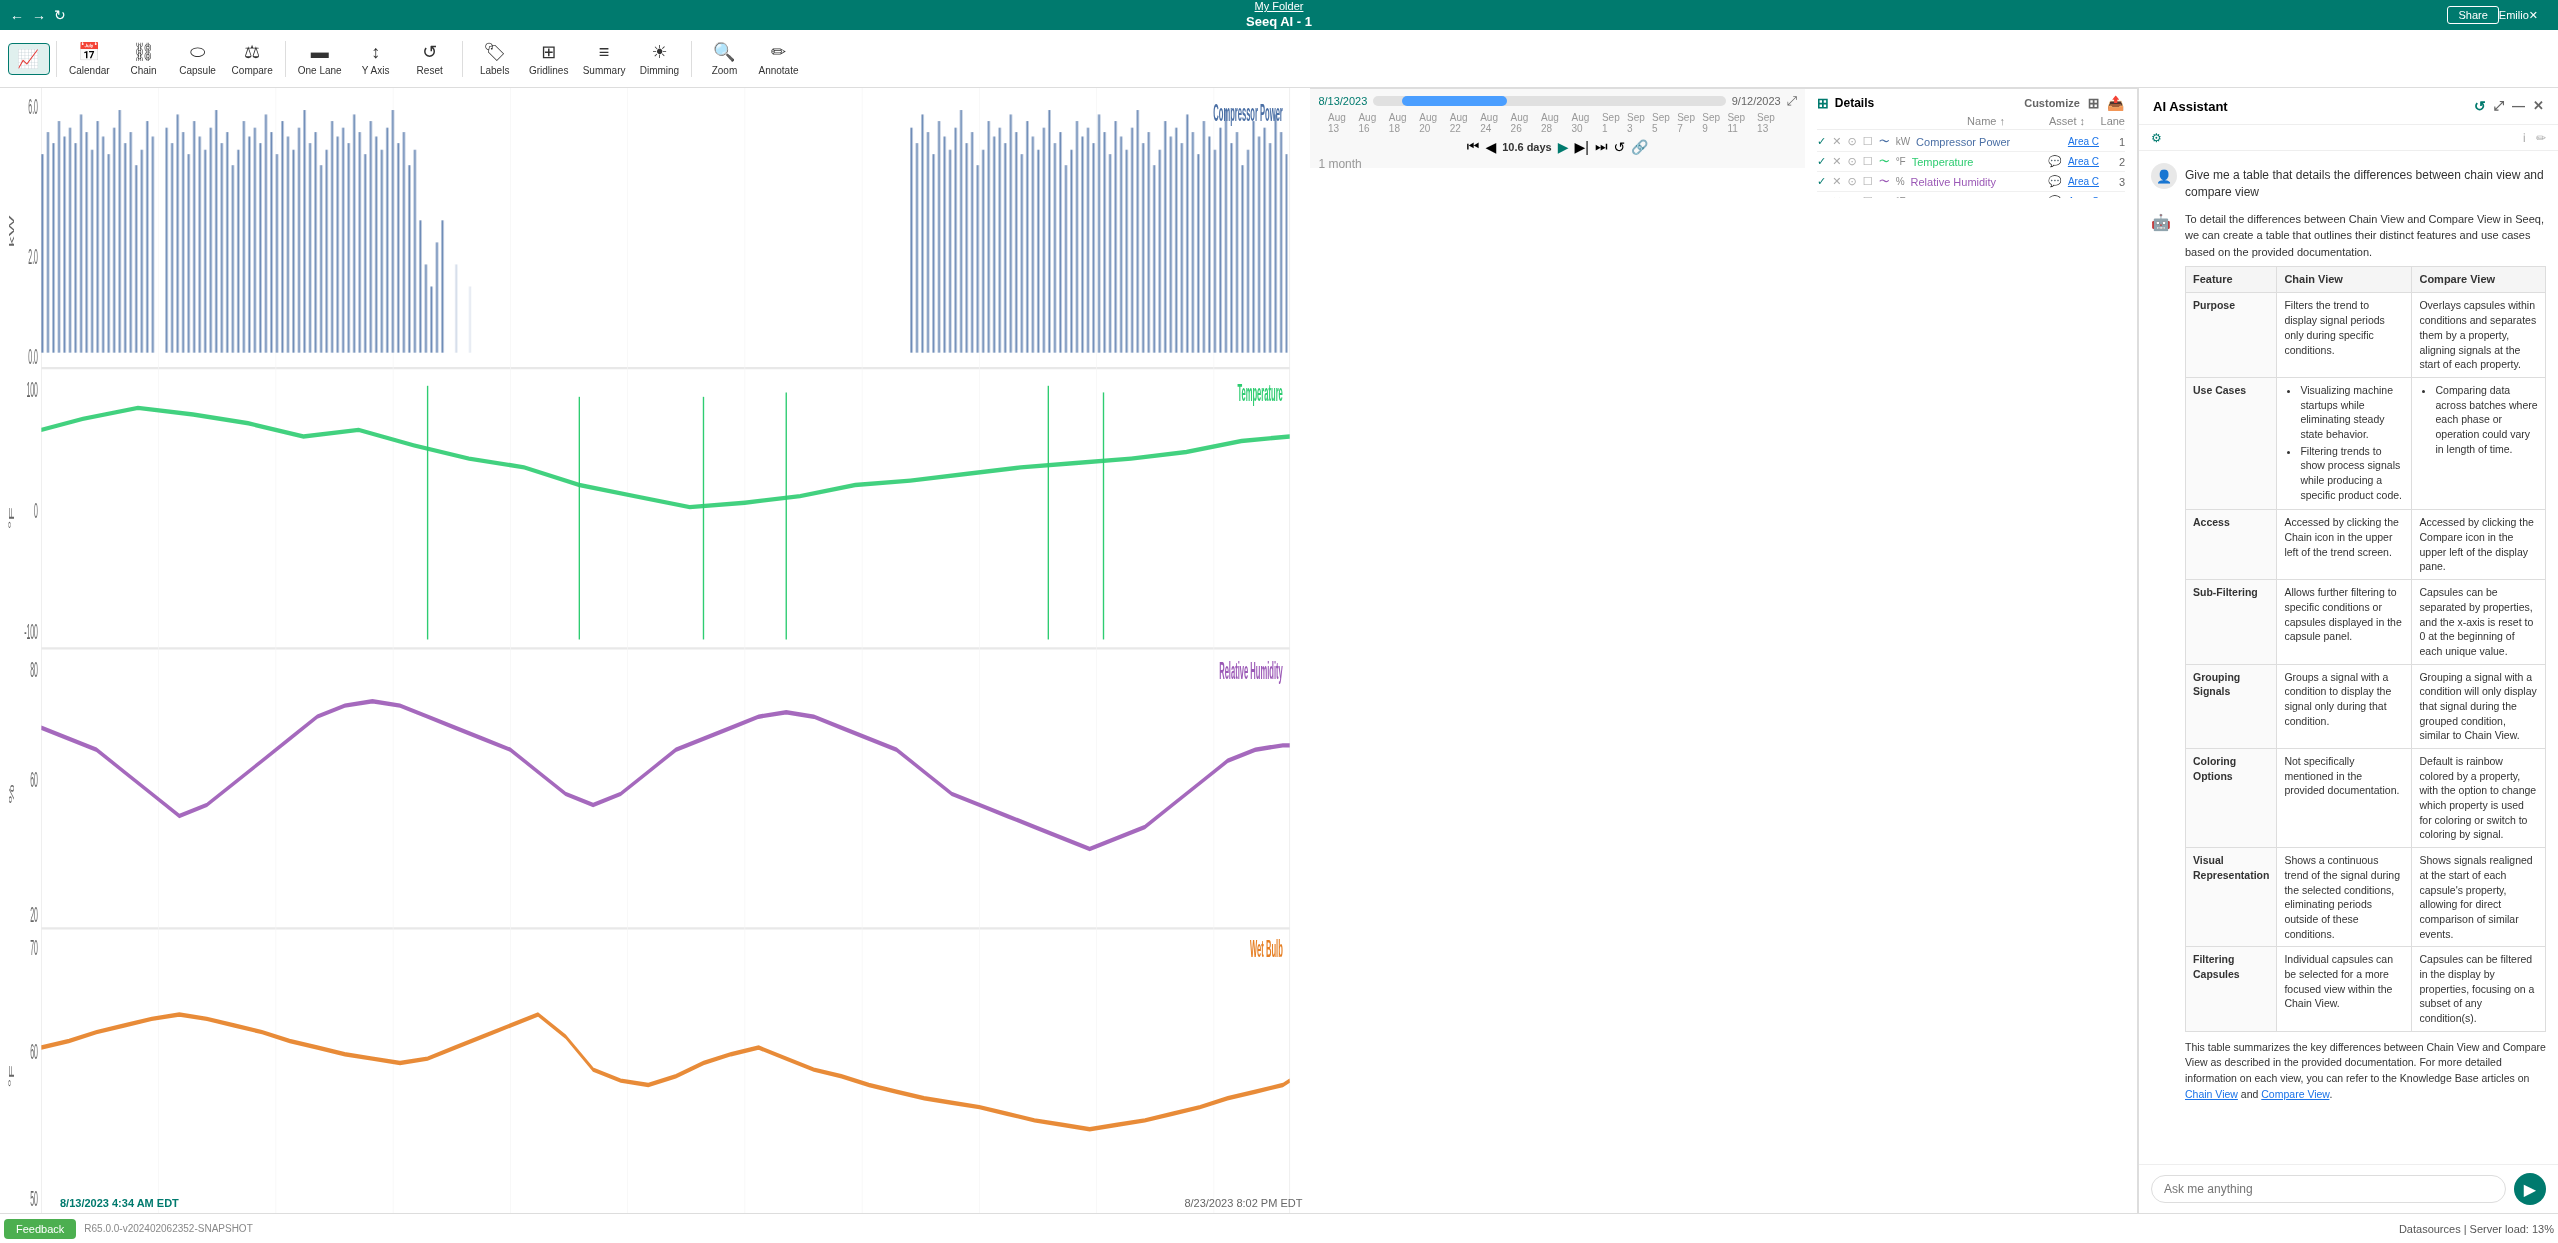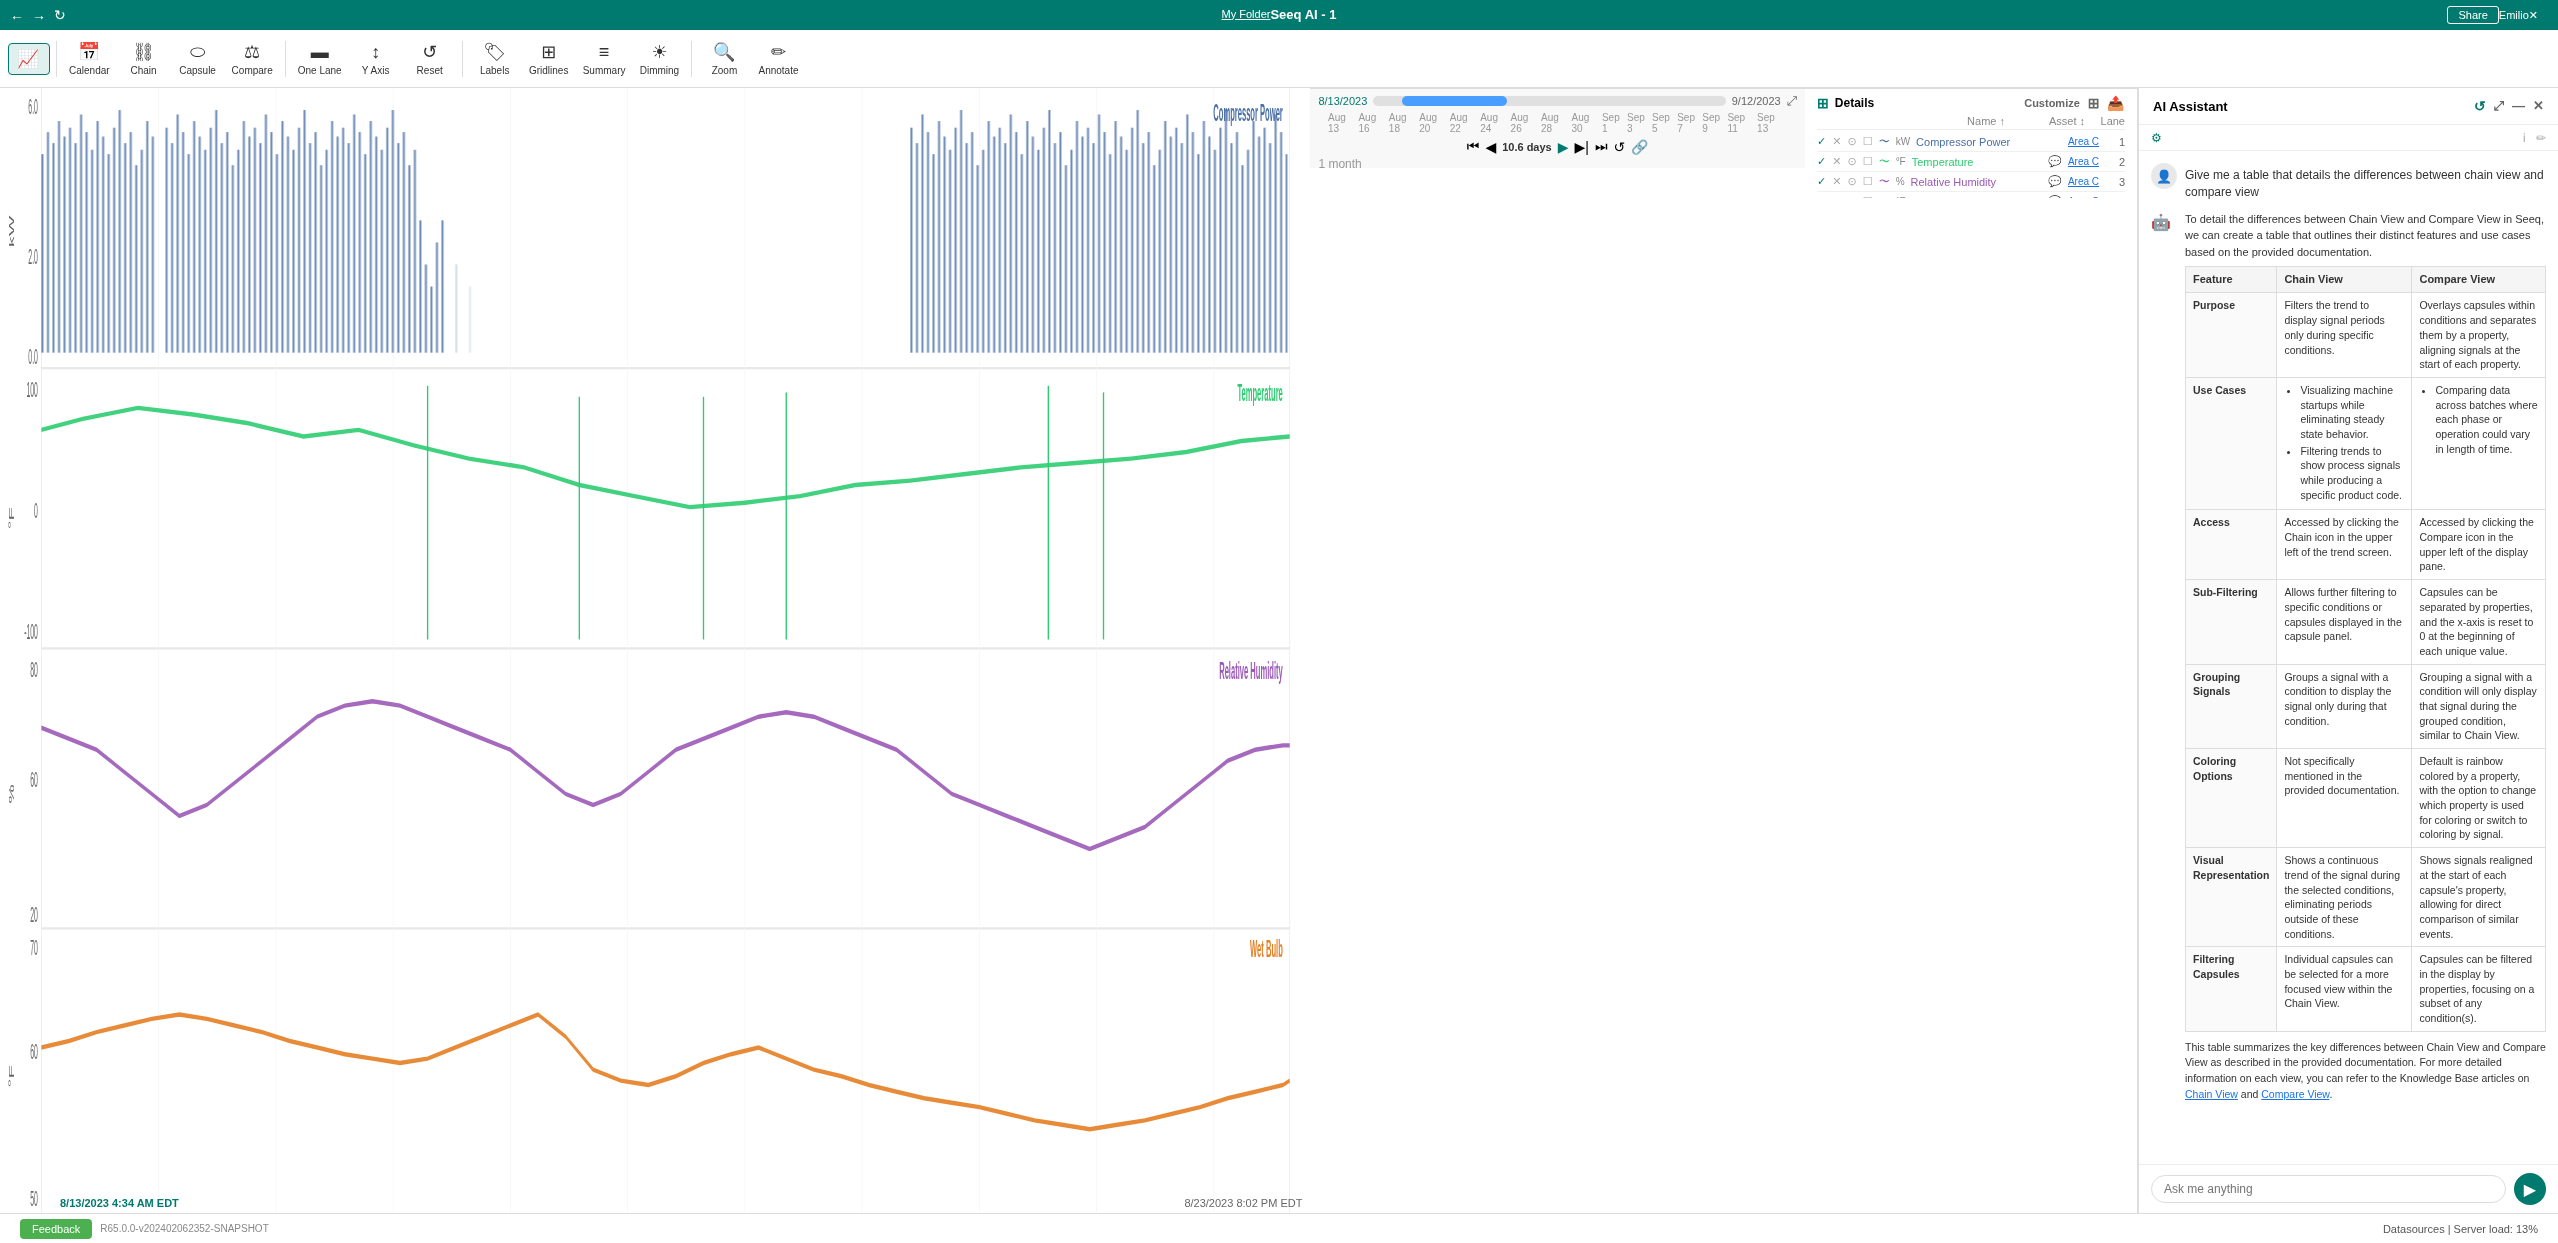--- a/index.html
+++ b/index.html
@@ -11,21 +11,21 @@
       color: white;
       height: 30px;
       display: flex;
       align-items: center;
       justify-content: center;
       font-size: 11px;
       position: relative;
     }
     #topbar .folder-link { text-decoration: underline; color: white; cursor: pointer; }
     #topbar .title { font-weight: bold; font-size: 13px; }
-    #topbar .title-area { display: flex; flex-direction: row; line-height: 1.3; }
+    #topbar .title-area { display: flex; flex-direction: column; align-items: center; line-height: 1.3; }
     #topbar .right-actions { position: absolute; right: 20px; display: flex; align-items: center; }
     #topbar .left-actions { position: absolute; left: 10px; display: flex; gap: 8px; }
 
     
     #toolbar {
       background: white;
       border-bottom: 1px solid #ddd;
       height: 58px;
       display: flex;
       align-items: center;
@@ -192,21 +192,21 @@
       justify-content: center;
     }
 
     
     #statusbar {
       background: white;
       border-top: 1px solid #ddd;
       height: 30px;
       display: flex;
       align-items: center;
-      padding: 0 20px;
+      padding: 0 4px;
       justify-content: space-between;
       font-size: 11px;
       color: #555;
     }
     .feedback-btn {
       background: #4caf50;
       color: white;
       border: none;
       border-radius: 4px;
       padding: 4px 12px;

